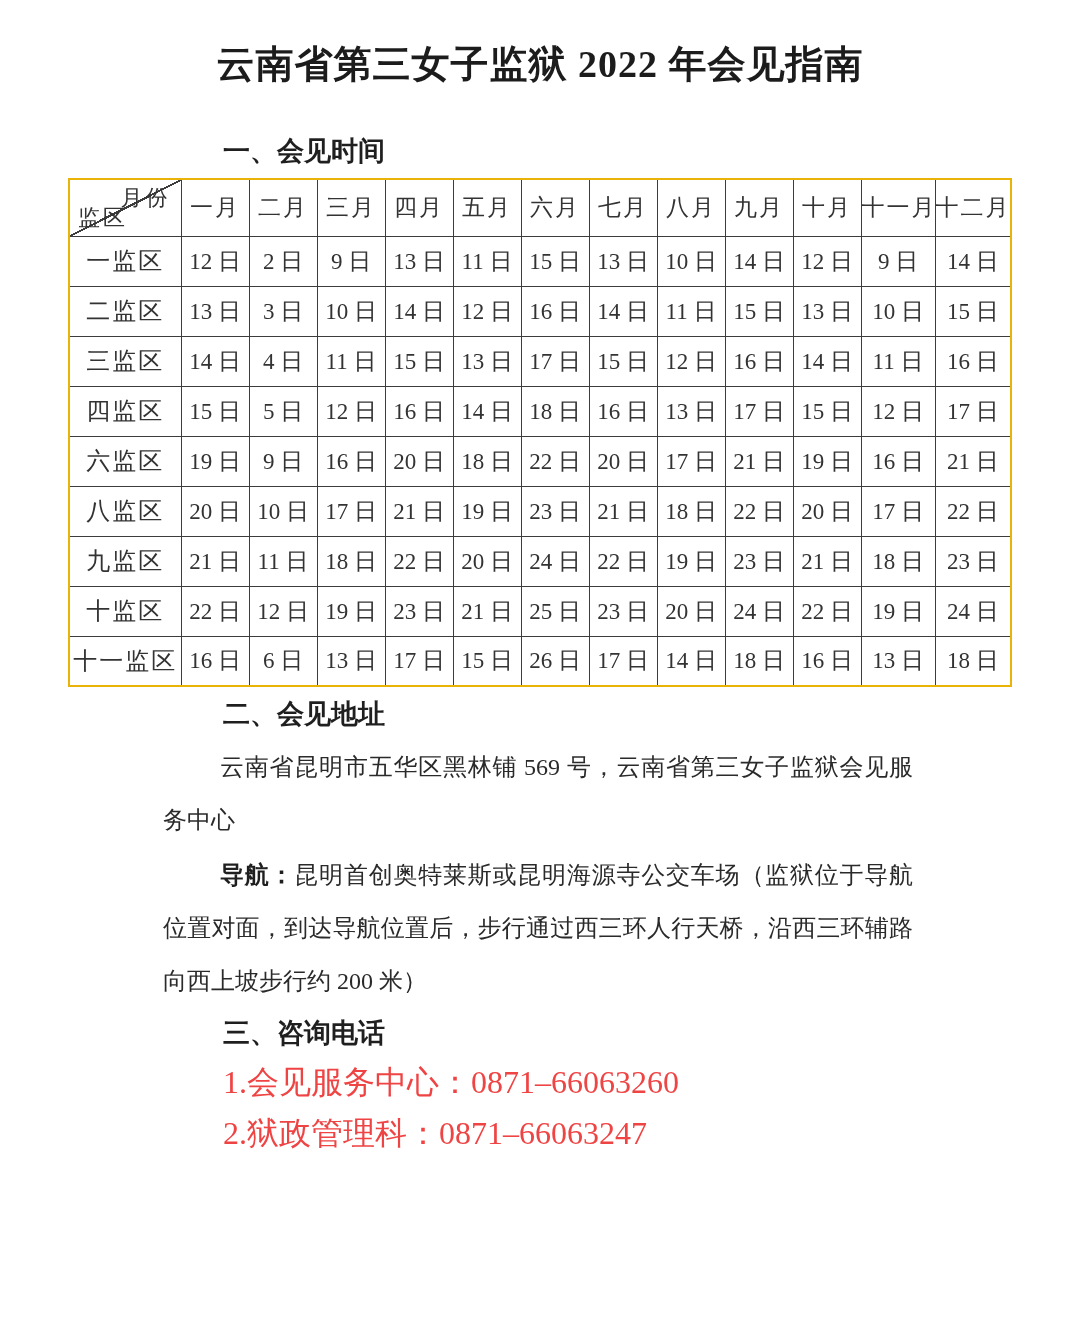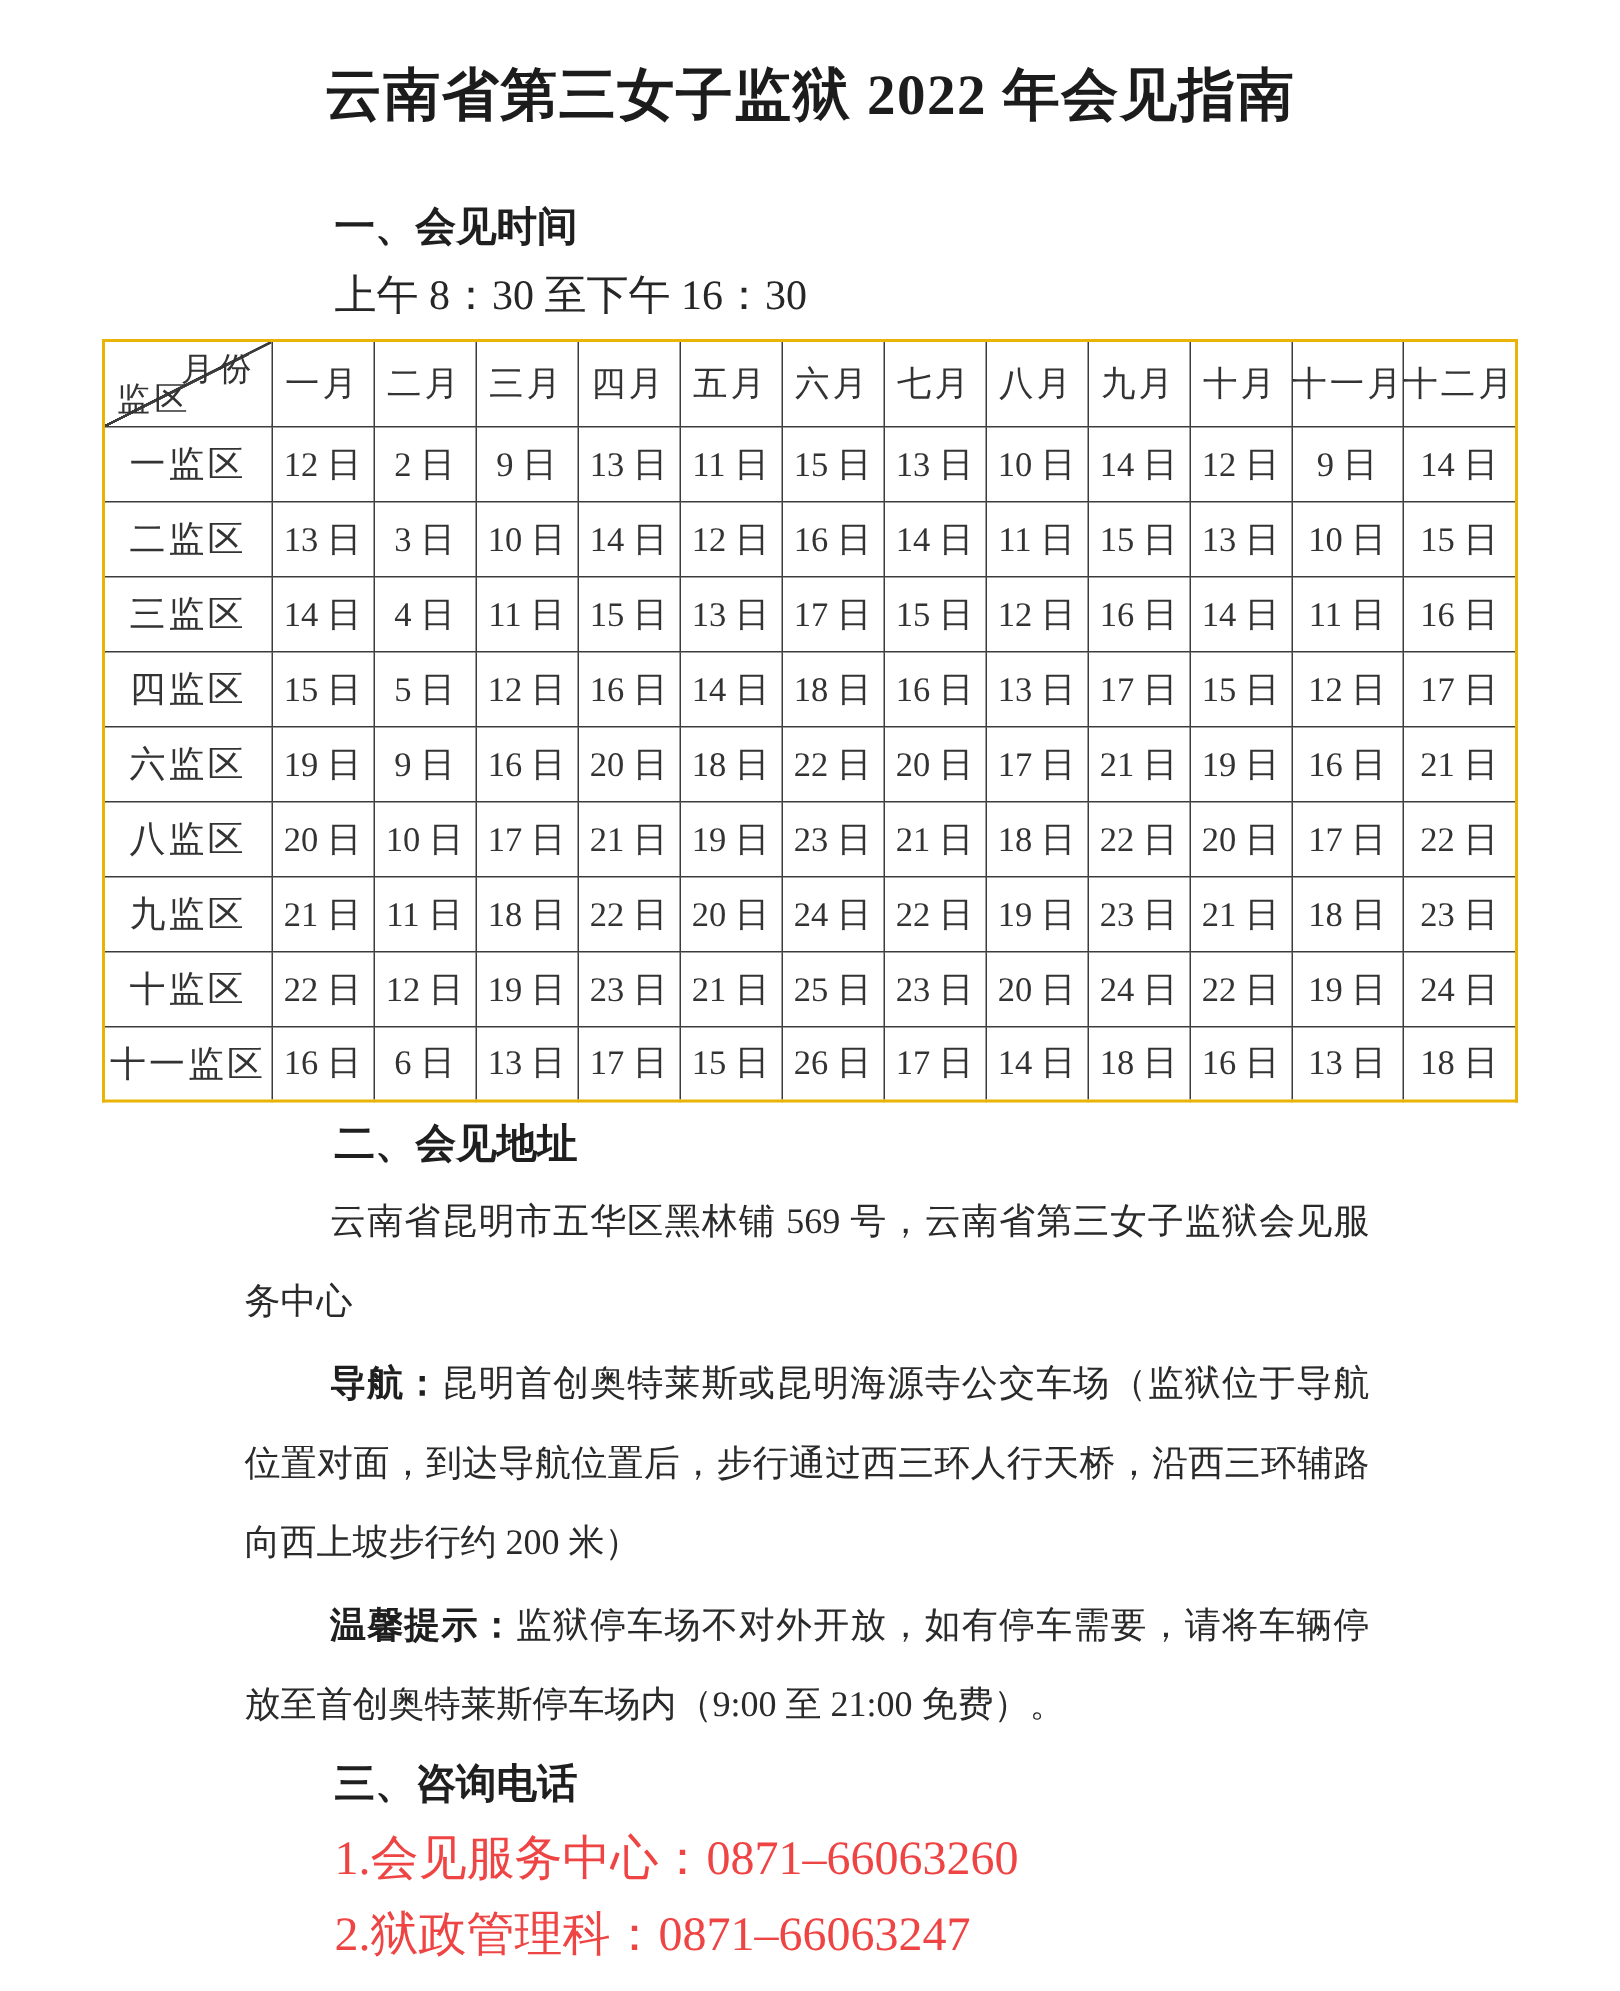--- a/index.html
+++ b/index.html
@@ -100,21 +100,20 @@
   }
 </style>
 </head>
 <body>
 
 <div>
 
   <h1 class="page-title">云南省第三女子监狱 2022 年会见指南</h1>
 
   <h2 class="sec-heading">一、会见时间</h2>
-  <p class="time-line">上午 8：30 至下午 16：30</p>
 
   <table class="schedule">
     <colgroup id="schedule-cols">
         <col style="width: 112px;">
         <col style="width: 68px;">
         <col style="width: 68px;">
         <col style="width: 68px;">
         <col style="width: 68px;">
         <col style="width: 68px;">
         <col style="width: 68px;">
@@ -283,21 +282,20 @@
         </tr>
       </tbody>
   </table>
 
   <h2 class="sec-heading tight">二、会见地址</h2>
 
   <p class="para"><span>云南省昆明市五华区黑林铺 569 号，云南省第三女子监狱会见服务中心</span></p>
 
   <p class="para follow"><span class="bold-label">导航：</span><span>昆明首创奥特莱斯或昆明海源寺公交车场（监狱位于导航位置对面，到达导航位置后，步行通过西三环人行天桥，沿西三环辅路向西上坡步行约 200 米）</span></p>
 
-  <p class="para follow"><span class="bold-label">温馨提示：</span><span>监狱停车场不对外开放，如有停车需要，请将车辆停放至首创奥特莱斯停车场内（9:00 至 21:00 免费）。</span></p>
 
   <h2 class="sec-heading tighter">三、咨询电话</h2>
 
   <p class="phone-line"><span>1.会见服务中心：</span><span>0871–66063260</span></p>
 
   <p class="phone-line"><span>2.狱政管理科：</span><span>0871–66063247</span></p>
 
 </div>
 
 </body></html>

